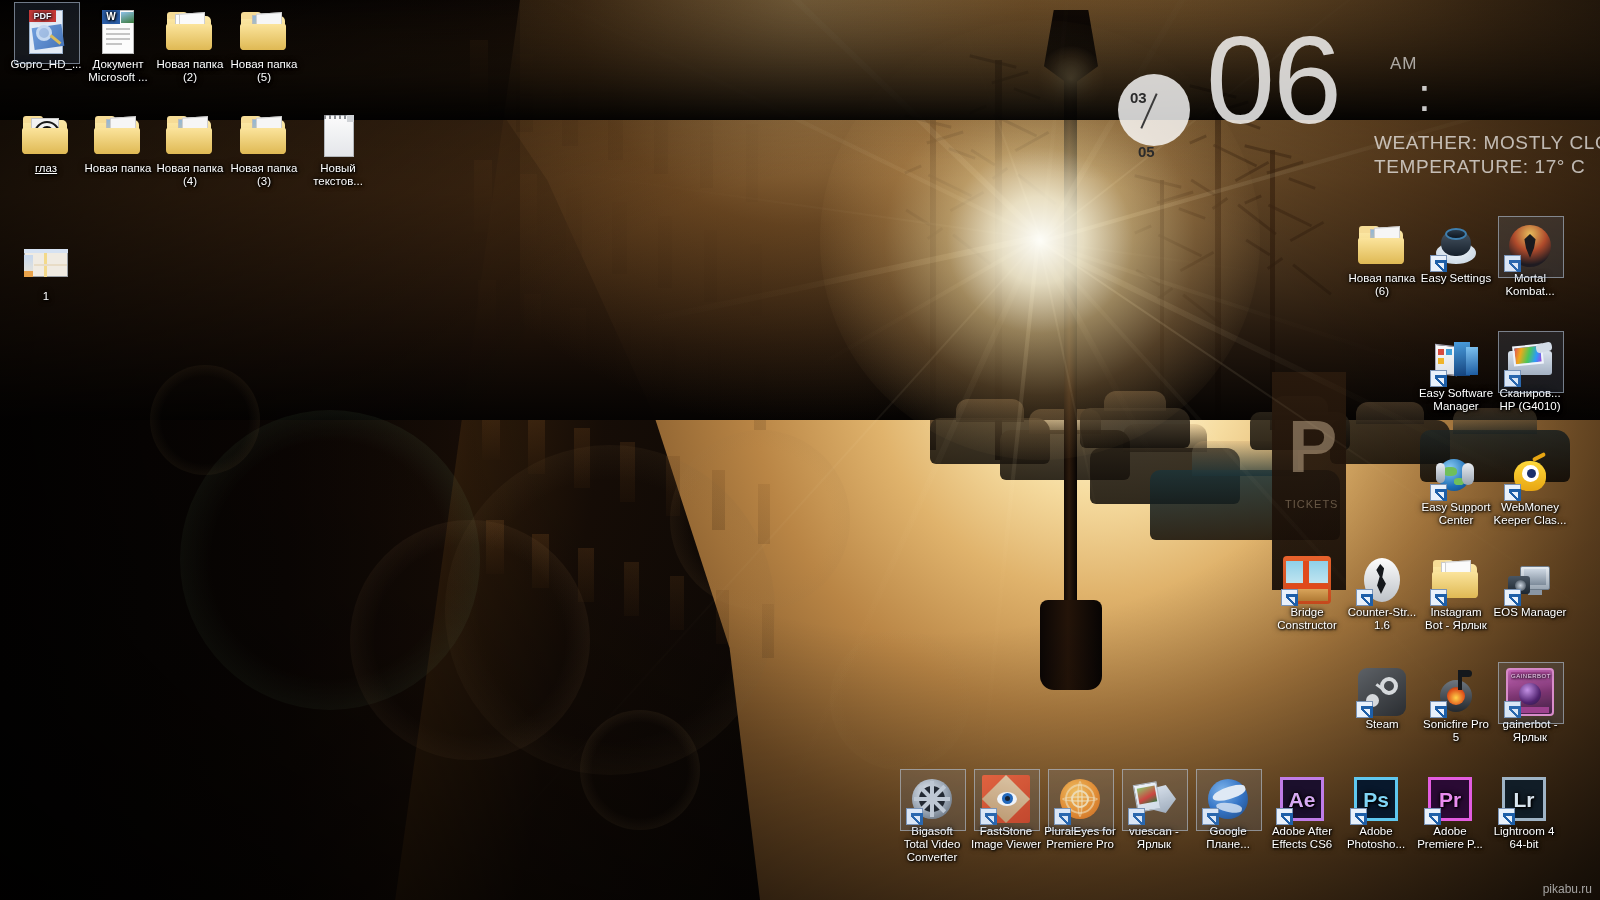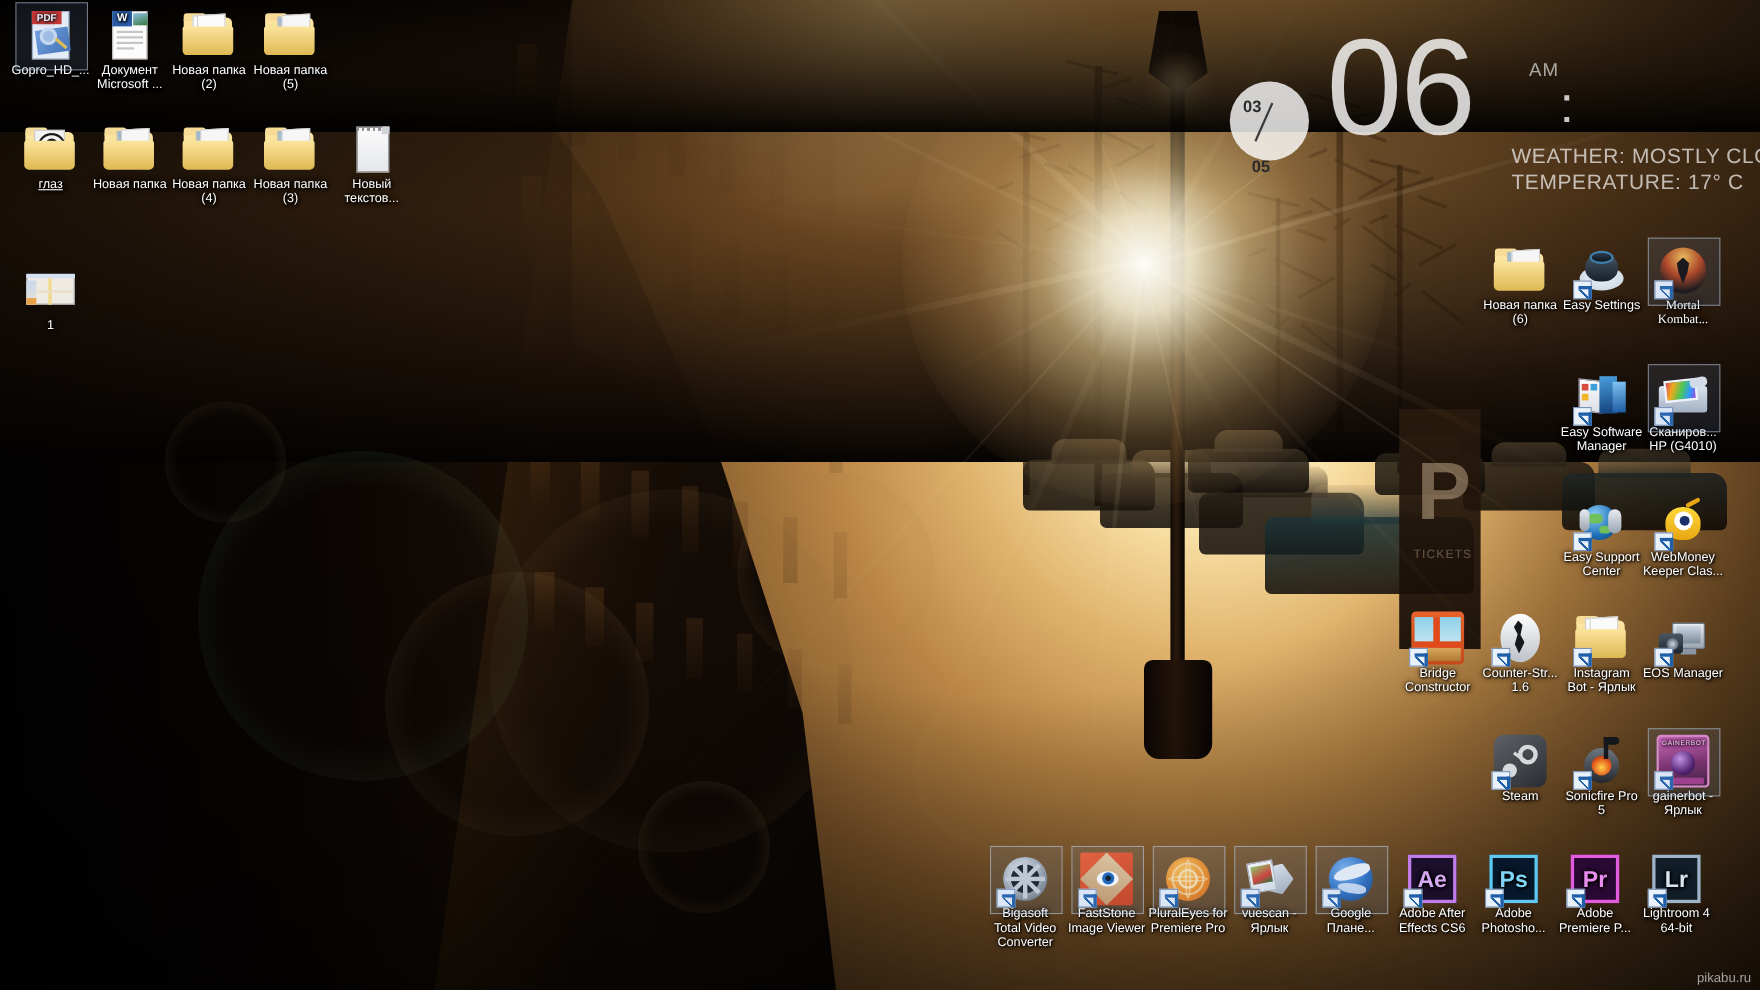--- a/index.html
+++ b/index.html
@@ -428,21 +428,21 @@
       </div>
       <div class="icon" style="left: 1414px; top: 222px;">
         <div class="glyph">
           <div class="sq" style="left:4px;top:20px;width:40px;height:22px;border-radius:50%;background:radial-gradient(ellipse at 50% 30%,#f2f6fa,#c3d2e0);"></div>
           <div class="sq" style="left:9px;top:8px;width:30px;height:26px;border-radius:50% 50% 46% 46%;background:linear-gradient(180deg,#4a5866,#16202b);"></div>
           <div class="sq" style="left:13px;top:6px;width:22px;height:12px;border-radius:50%;background:linear-gradient(180deg,#2b3a49,#0d1620);border:2px solid #3f7fae;"></div>
           <span class="sc"></span>
         </div>
         <span class="label">Easy Settings</span>
       </div>
-      <div class="icon selected" style="left: 1488px; top: 222px; font-family: Liberation Serif, serif;">
+      <div class="icon selected" style="left: 1488px; top: 222px;">
         <div class="glyph">
           <div class="sq" style="left:3px;top:3px;width:42px;height:42px;border-radius:50%;background:radial-gradient(circle at 50% 22%,#f6c04a,#b63d12 42%,#120806 78%);"></div>
           <div class="sq" style="left:14px;top:12px;width:20px;height:24px;background:#0c0603;clip-path:polygon(50% 0,78% 22%,70% 58%,50% 100%,30% 58%,22% 22%);"></div>
           <span class="sc"></span>
         </div>
         <span class="label">Mortal<br>Kombat...</span>
       </div>
       <div class="icon" style="left: 1414px; top: 337px;">
         <div class="glyph">
           <div class="sq" style="left:3px;top:8px;width:22px;height:30px;background:linear-gradient(160deg,#fdfdfd,#d9dde4);border:1px solid #aab;transform:skewY(6deg);"></div>

